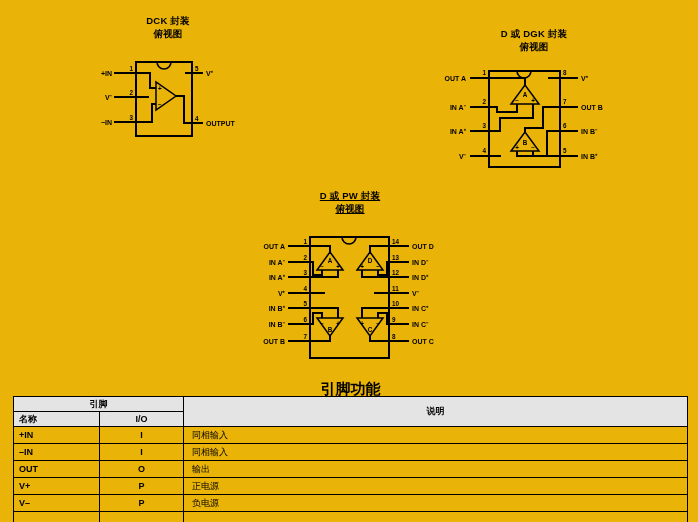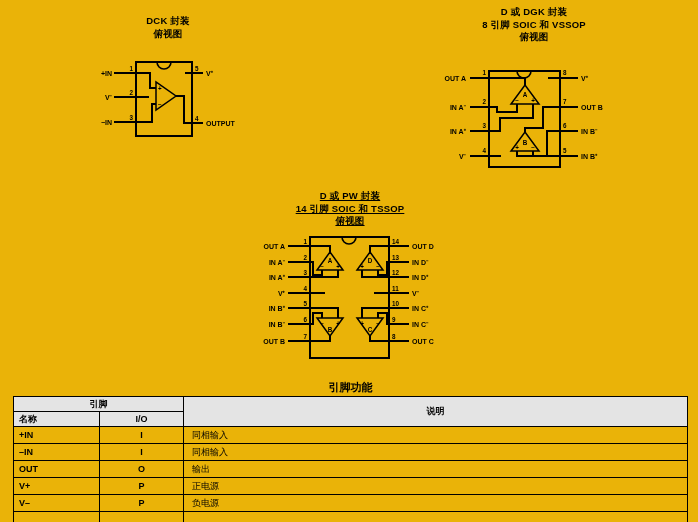--- a/index.html
+++ b/index.html
@@ -7,21 +7,21 @@
     position:relative;width:698px;height:522px;background:#eab308;
     overflow:hidden;font-family:"Liberation Sans",sans-serif;color:#000;
   }
   .diagram-layer{position:absolute;left:0;top:0;}
   .pkg-title{
     position:absolute;text-align:center;font-weight:bold;
     font-size:9.5px;line-height:12.5px;letter-spacing:0.2px;color:#000;
   }
   .table-title{
     position:absolute;left:13px;top:380px;width:675px;text-align:center;
-    font-weight:bold;font-size:11px;color:#000;
+    font-weight:bold;font-size:15px;color:#000;
   }
   table.pin-table{
     position:absolute;left:13px;top:396px;width:675px;
     border-collapse:collapse;table-layout:fixed;font-size:9px;color:#000;
   }
   .pin-table th,.pin-table td{
     border:1px solid #000;padding:0 0 0 5px;overflow:hidden;white-space:nowrap;
   }
   .pin-table th{background:#e4e4e4;font-weight:bold;height:14px;}
   .pin-table th.c{text-align:center;padding:0;}
@@ -43,28 +43,26 @@
 </style>
 </head>
 <body>
 
 <div class="screen">
 
   <div class="pkg-title" style="left:88px;top:15px;width:160px;">
     <div>DCK 封装</div>
     <div>俯视图</div>
   </div>
-  <div class="pkg-title" style="left:434px;top:6px;width:200px;">
+  <div class="pkg-title" style="left:434px;top:28px;width:200px;">
     <div>D 或 DGK 封装</div>
-    <div>8 引脚 SOIC 和 VSSOP</div>
     <div>俯视图</div>
   </div>
   <div class="pkg-title" style="left:250px;top:190px;width:200px;text-decoration:underline;">
     <div>D 或 PW 封装</div>
-    <div>14 引脚 SOIC 和 TSSOP</div>
     <div>俯视图</div>
   </div>
 
   <svg class="diagram-layer" width="698" height="522" viewBox="0 0 698 522">
 
     <g>
       <rect class="bodyrect" x="136" y="62" width="56" height="74"></rect>
       <path class="notch" d="M157,62 A7,7 0 0 0 171,62"></path>
       <path class="tri" d="M156,82 L156,110 L176,96 Z"></path>
       <text class="sg" x="158" y="90.5" text-anchor="start">+</text>

